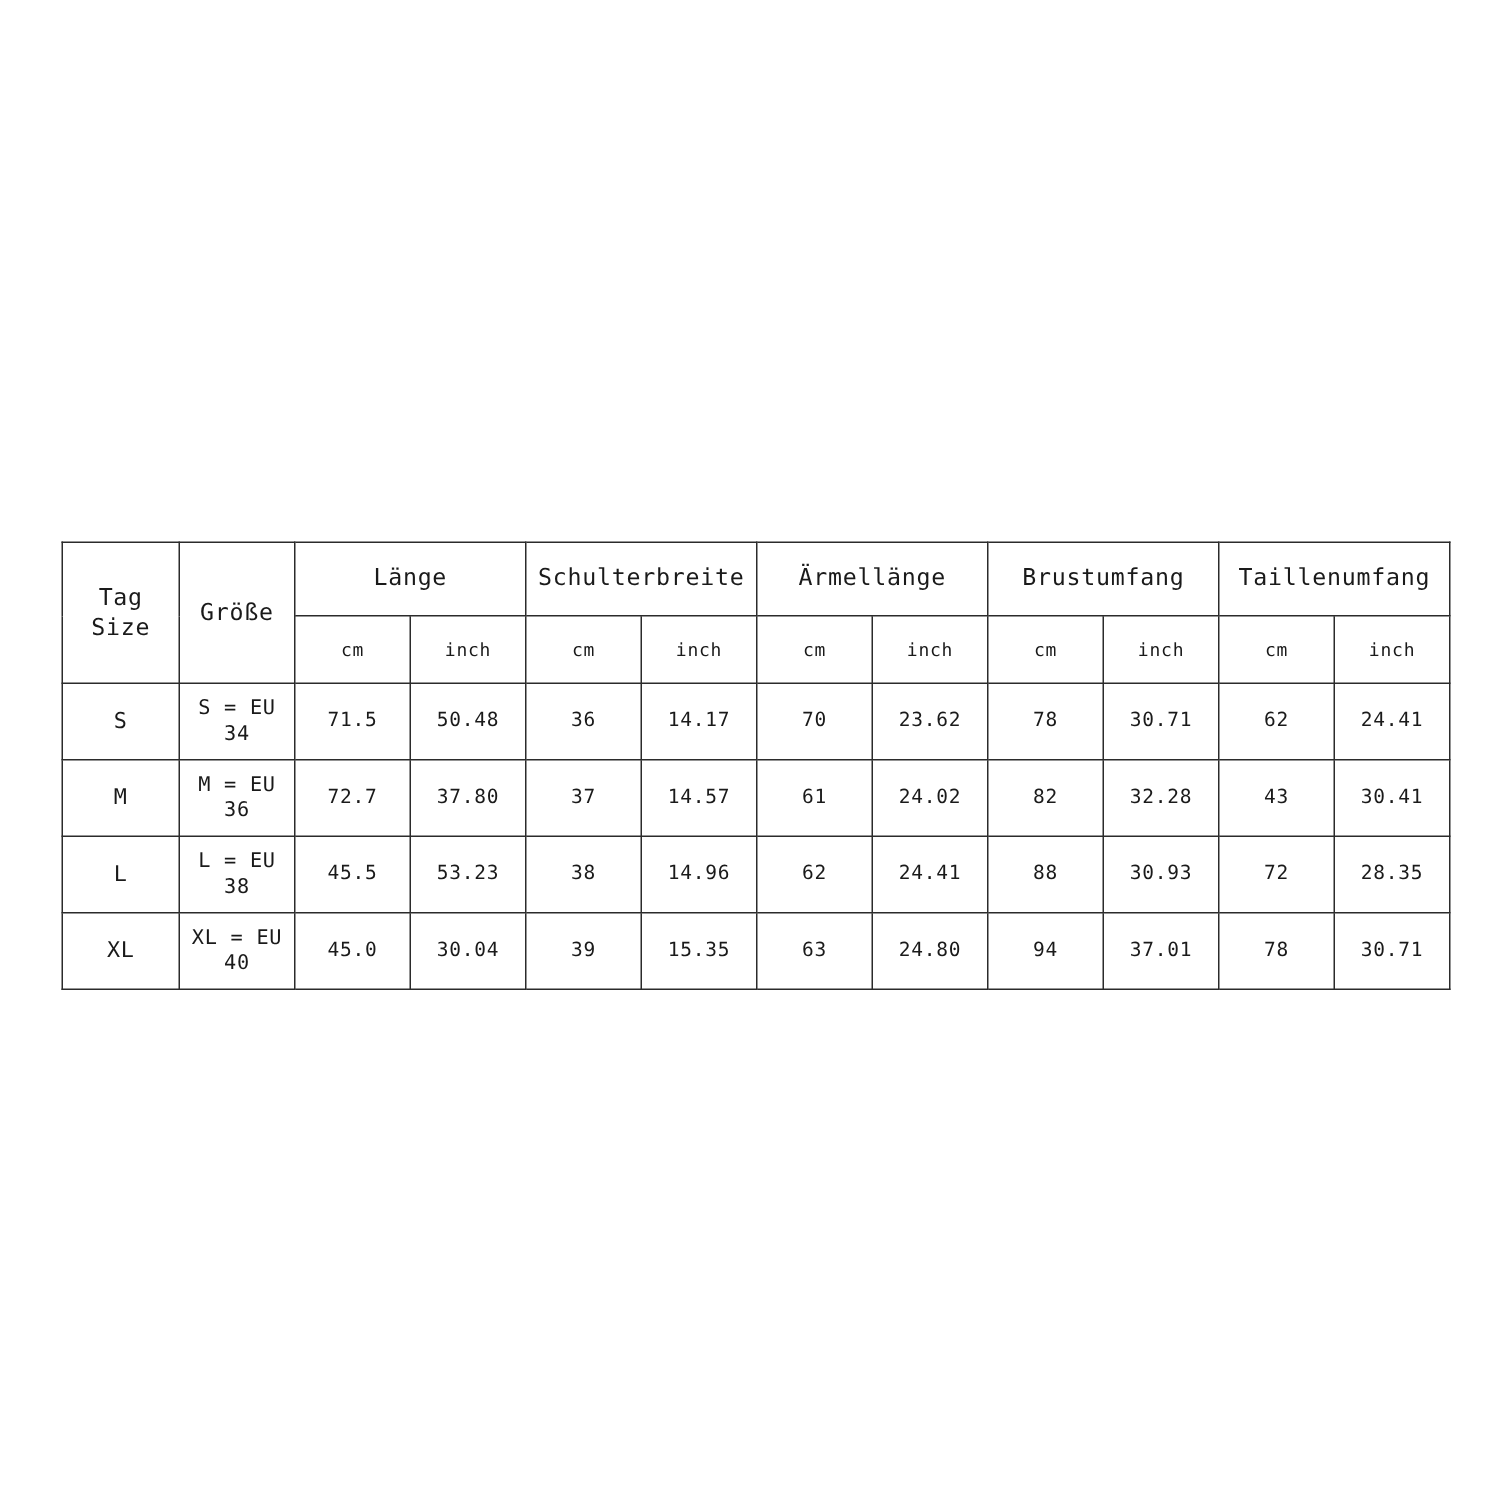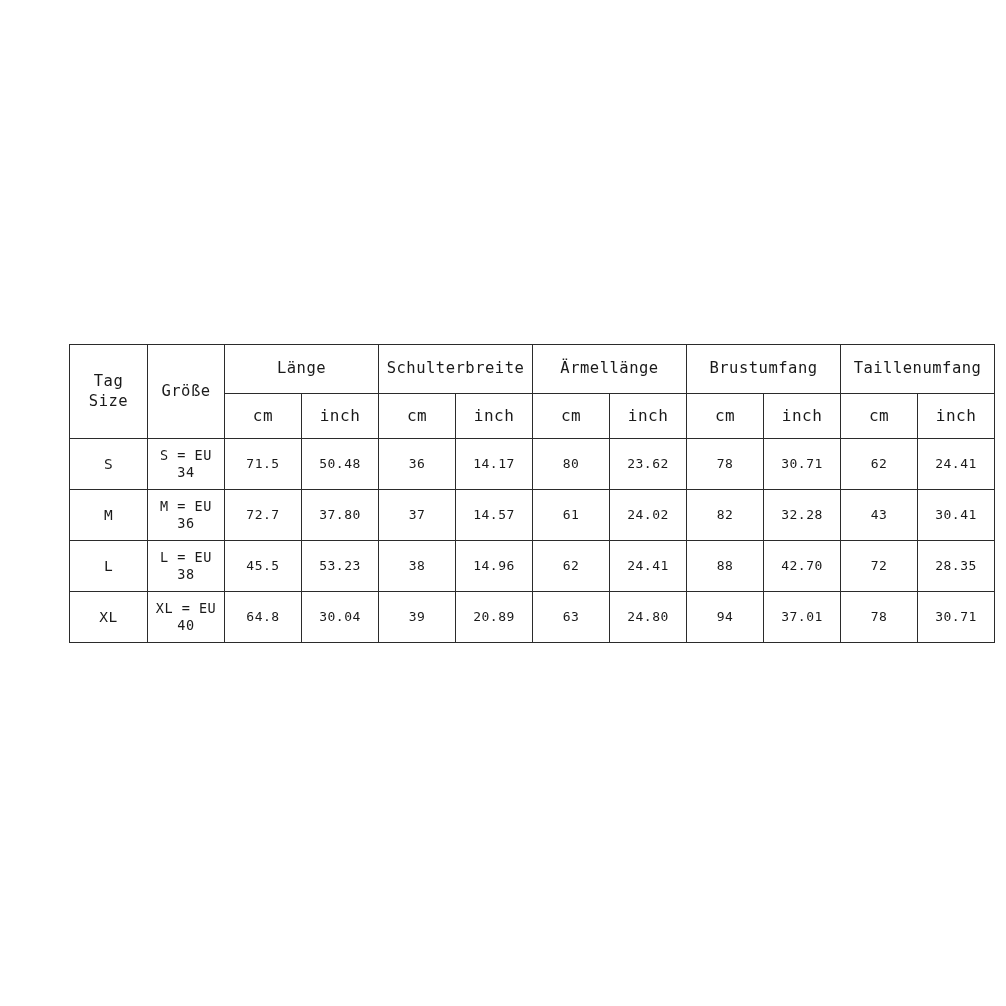--- a/index.html
+++ b/index.html
@@ -11,23 +11,22 @@
     height: 1006px;
     background: #ffffff;
     font-family: "DejaVu Sans Mono", monospace;
     position: relative;
     overflow: hidden;
   }
 
   #size-chart-wrap {
     position: absolute;
     left: 41px;
-    top: 344px;
+    top: 361px;
     width: 924px;
-    margin-left: 28px;
   }
 
   table.size-chart {
     border-collapse: collapse;
     width: 924px;
     table-layout: fixed;
     background: #ffffff;
   }
 
   table.size-chart td,
@@ -45,21 +44,21 @@
   
   .hdr-group td {
     height: 42px;
     font-size: 15.5px;
     letter-spacing: 0.5px;
   }
 
   
   .hdr-unit td {
     height: 38px;
-    font-size: 16px;
+    font-size: 12px;
     letter-spacing: 0.5px;
   }
 
   
   tbody tr td {
     height: 44px;
     font-size: 13px;
     letter-spacing: 0.5px;
   }
 
@@ -130,21 +129,21 @@
       </tr>
     </thead>
     <tbody>
       <tr>
         <td class="tag-col">S</td>
         <td class="groesse-col">S = EU 34</td>
         <td>71.5</td>
         <td>50.48</td>
         <td>36</td>
         <td>14.17</td>
-        <td>80</td>
+        <td>70</td>
         <td>23.62</td>
         <td>78</td>
         <td>30.71</td>
         <td>62</td>
         <td>24.41</td>
       </tr>
       <tr>
         <td class="tag-col">M</td>
         <td class="groesse-col">M = EU 36</td>
         <td>72.7</td>
@@ -161,31 +160,31 @@
       <tr>
         <td class="tag-col">L</td>
         <td class="groesse-col">L = EU 38</td>
         <td>45.5</td>
         <td>53.23</td>
         <td>38</td>
         <td>14.96</td>
         <td>62</td>
         <td>24.41</td>
         <td>88</td>
-        <td>42.70</td>
+        <td>30.93</td>
         <td>72</td>
         <td>28.35</td>
       </tr>
       <tr>
         <td class="tag-col">XL</td>
         <td class="groesse-col">XL = EU 40</td>
-        <td>64.8</td>
+        <td>45.0</td>
         <td>30.04</td>
         <td>39</td>
-        <td>20.89</td>
+        <td>15.35</td>
         <td>63</td>
         <td>24.80</td>
         <td>94</td>
         <td>37.01</td>
         <td>78</td>
         <td>30.71</td>
       </tr>
     </tbody>
   </table>
 </div>

